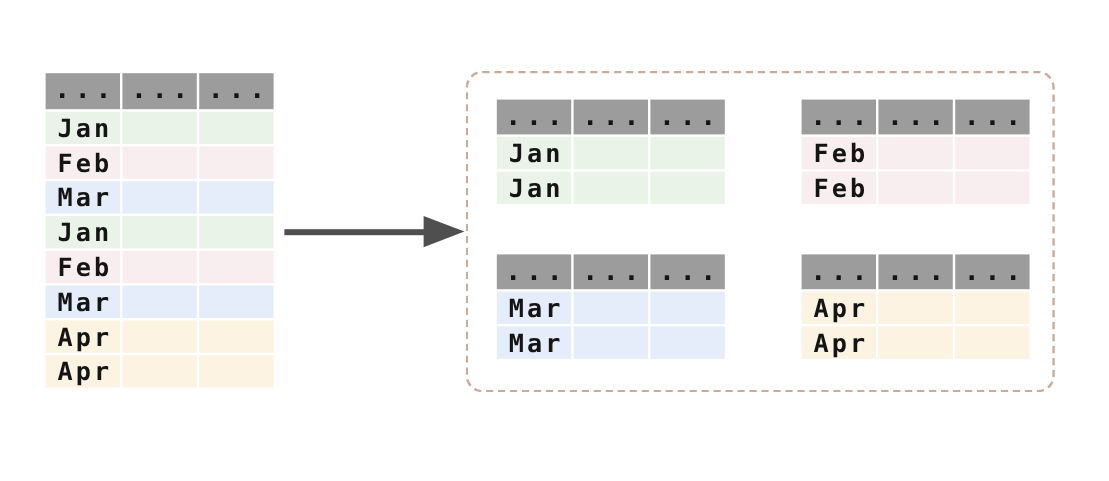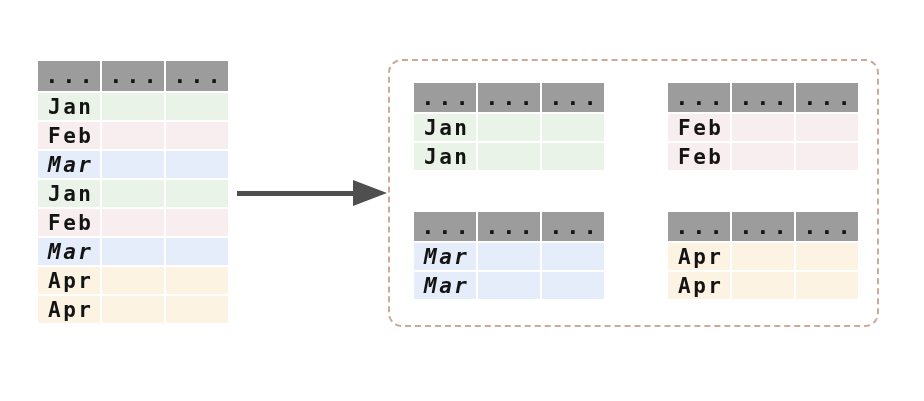--- a/index.html
+++ b/index.html
@@ -48,21 +48,21 @@
     align-items: center;
     font-weight: bold;
     font-size: 21px;
     letter-spacing: 2.5px;
     color: #141414;
   }
   .drow .label { padding-left: 10px; }
 
   .c-jan { background: var(--color-jan-green, #eaf3e8); }
   .c-feb { background: var(--color-feb-pink, #f8eef0); }
-  .c-mar { background: var(--color-mar-blue, #e5ecfa); font-style: italic; }
+  .c-mar { background: var(--color-mar-blue, #e5ecfa); }
   .c-apr { background: var(--color-apr-cream, #fcf3e2); }
 
   
   .source-table { left: 38px;  top: 61px; }
   .group-jan    { left: 414px; top: 83px; }
   .group-feb    { left: 668px; top: 83px; }
   .group-mar    { left: 414px; top: 212px; }
   .group-apr    { left: 668px; top: 212px; }
 
   

